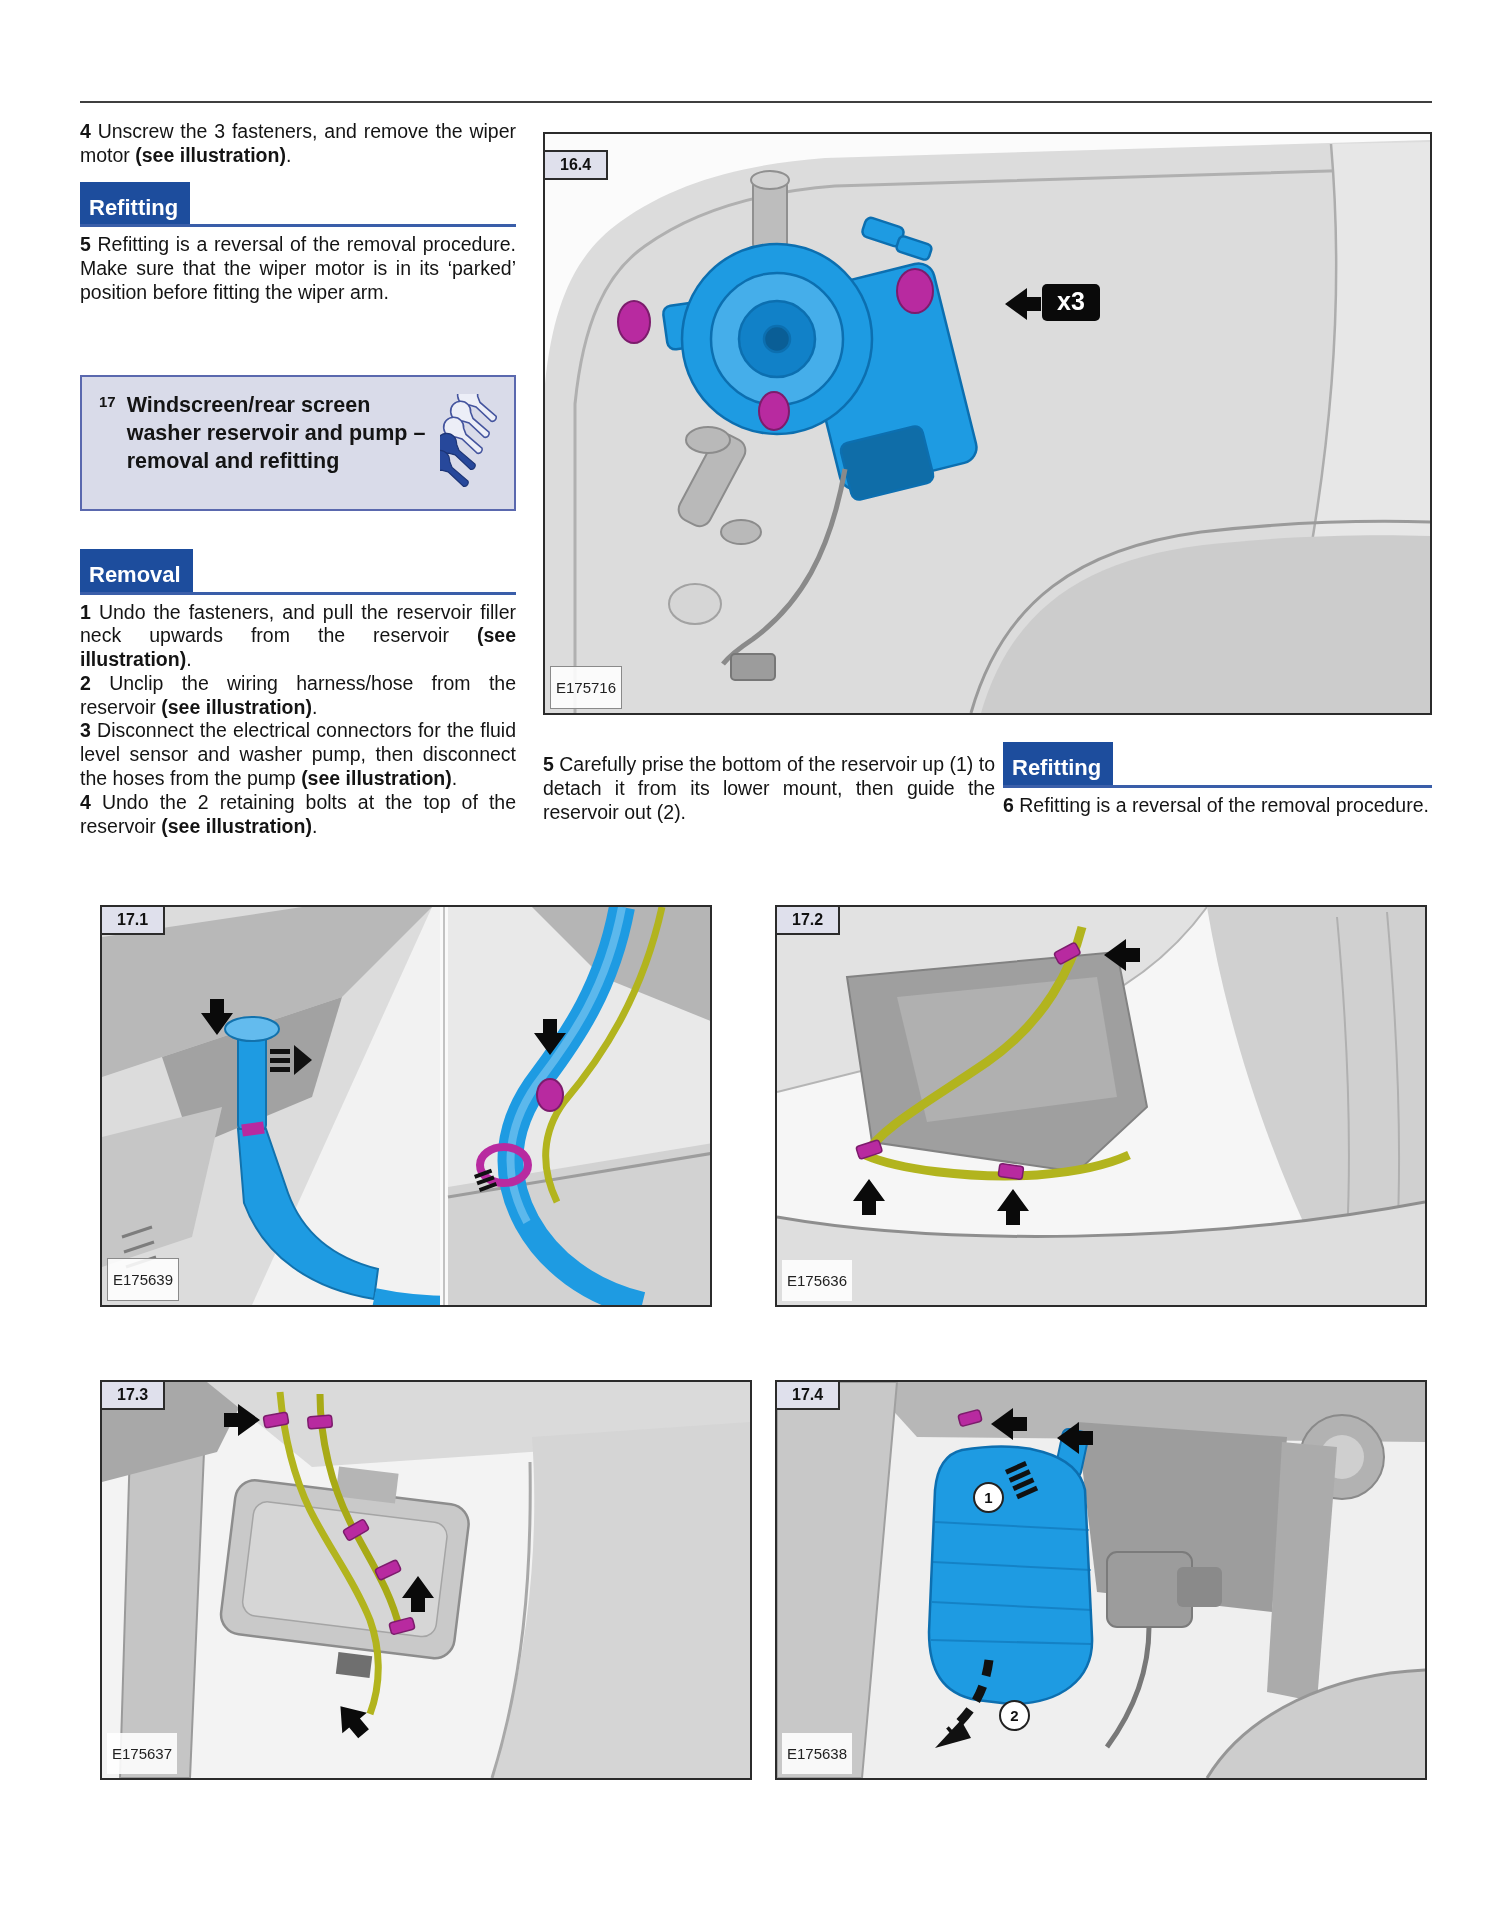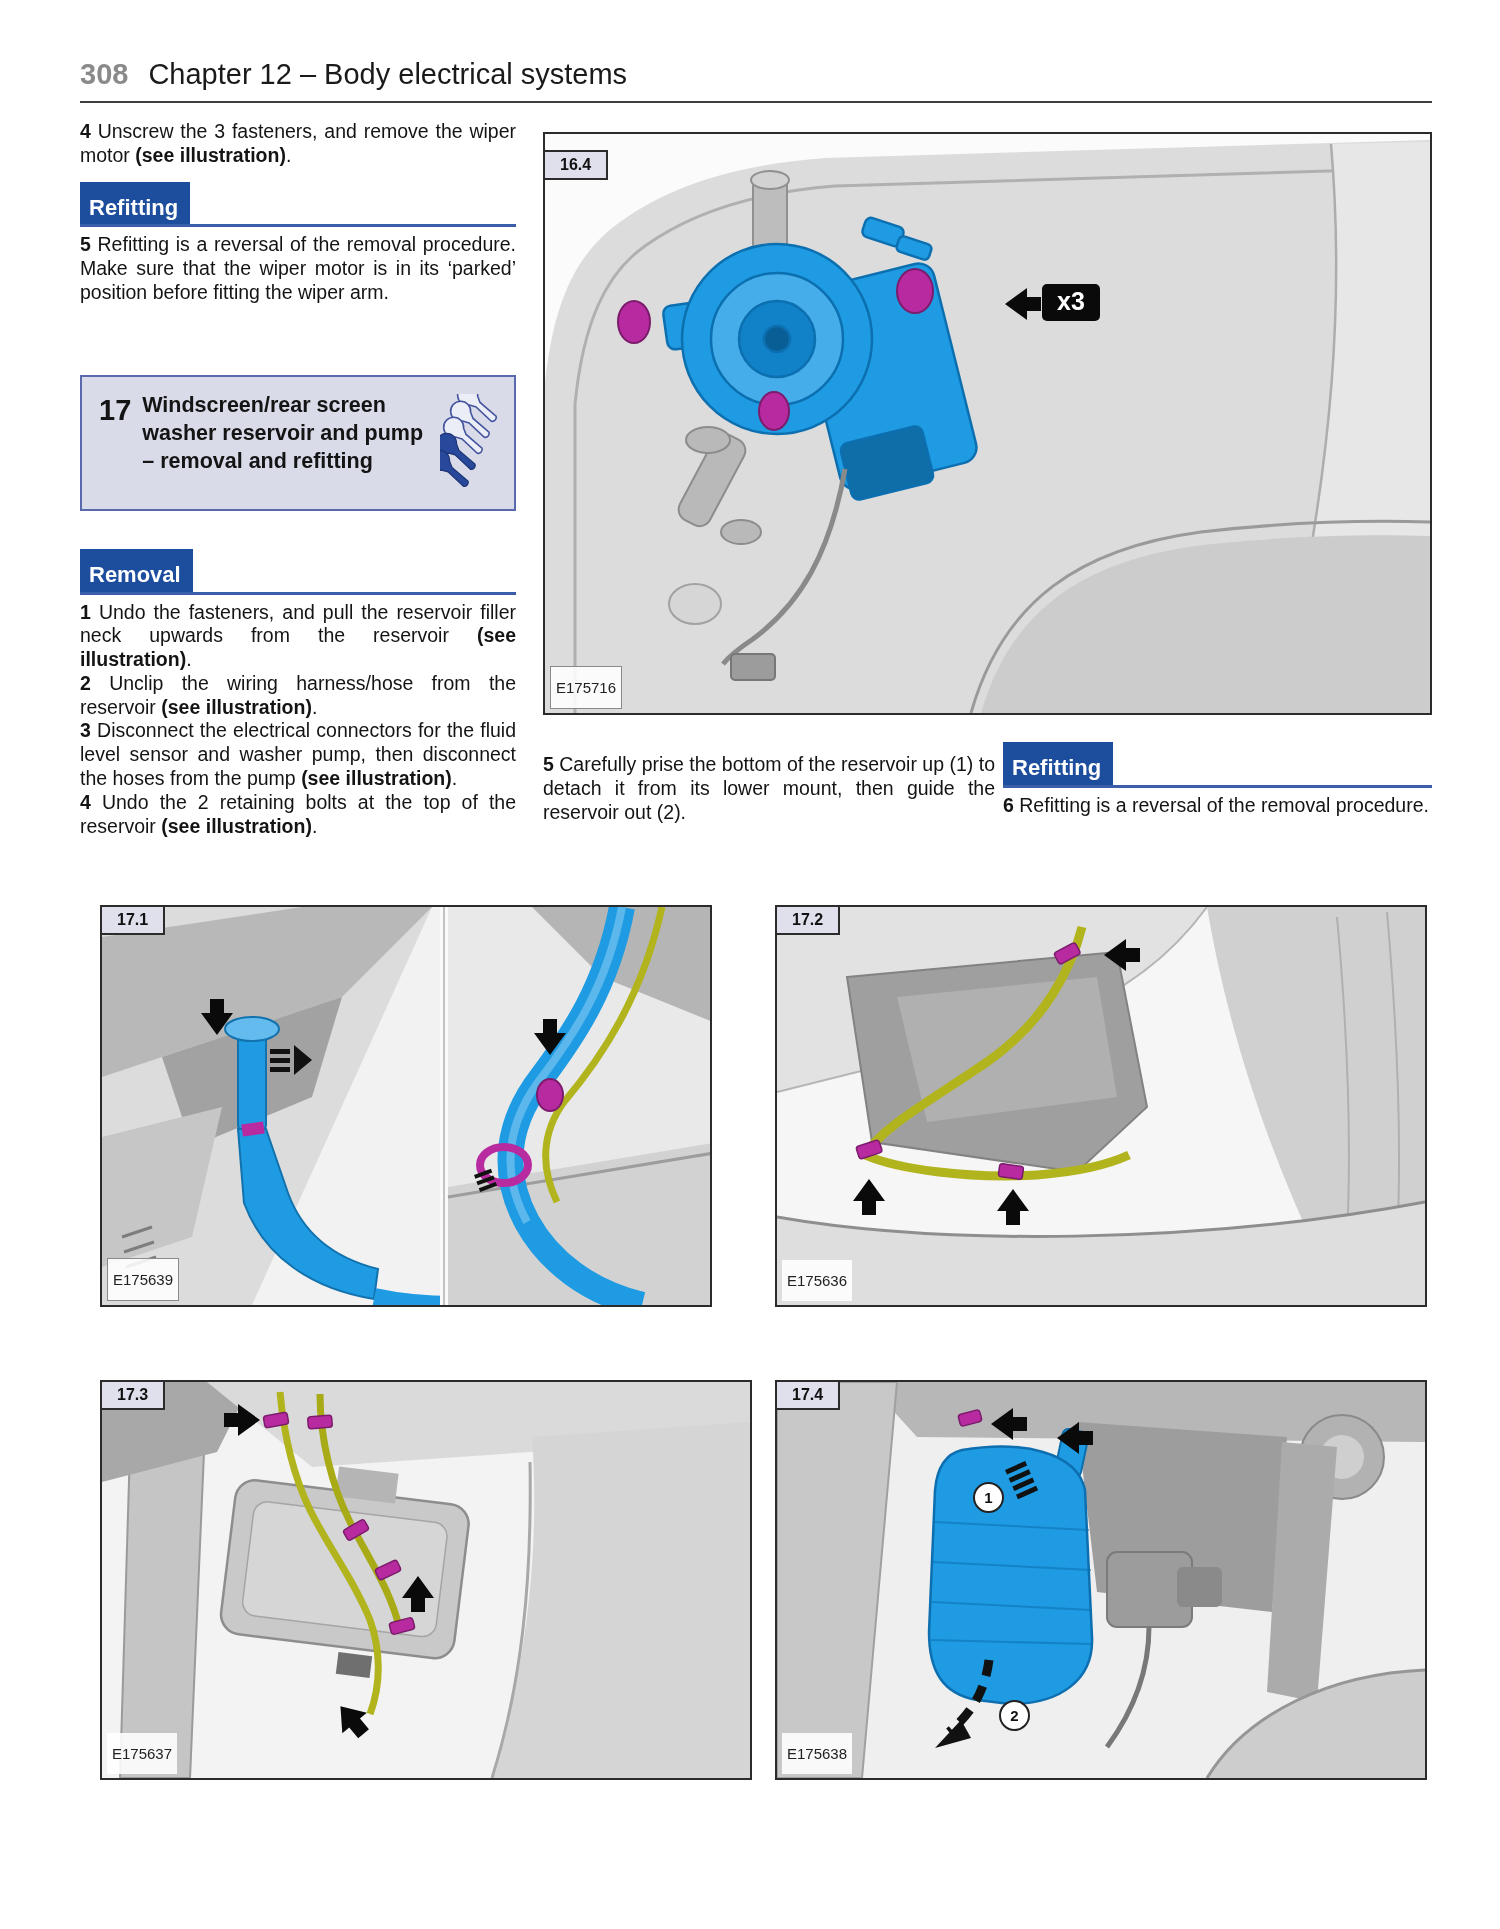--- a/index.html
+++ b/index.html
@@ -12,21 +12,21 @@
   .hdr-rule{position:absolute;left:80px;top:101px;width:1352px;height:2px;background:#3f3f3f;}
   
   .col{position:absolute;text-align:justify;font-size:19.5px;line-height:1.22;}
   .col p{margin:0;}
   .col p b{font-weight:bold;}
   .heading{display:flex;align-items:stretch;border-bottom:3px solid #3a5ea9;margin:14px 0 6px 0;}
   .heading .tag{background:#1d4d9d;color:#ffffff;font-weight:bold;font-size:22px;padding:13px 12px 3px 9px;}
   .heading .spacer{flex:1;}
   .section-box{box-sizing:border-box;background:#d9dbe9;border:2px solid #5a68ae;
                margin:70px 0 38px 0;padding:15px 10px 15px 17px;display:flex;align-items:flex-start;}
-  .section-box .num{font-weight:bold;font-size:29px;line-height:1.3;margin-right:11px;}
+  .section-box .num{font-weight:bold;font-size:15px;line-height:1.3;margin-right:11px;}
   .section-box .title{font-weight:bold;font-size:21.5px;line-height:1.3;width:302px;text-align:left;}
   .section-box .wrenches{margin-left:auto;margin-top:2px;}
   
   .figure{position:absolute;box-sizing:border-box;border:2px solid #2b2b2b;background:#ffffff;overflow:hidden;}
   .fig-label{position:absolute;background:#dfe0ec;border:2px solid #2b2b2b;font-weight:bold;
              font-size:16px;padding:4px 15px;color:#111;}
   .fig-label.tl{left:-2px;top:-2px;}
   .fig-label.inset{left:-2px;top:16px;}
   .fig-code{position:absolute;left:5px;bottom:4px;font-size:15px;color:#222;
             background:rgba(255,255,255,.88);padding:12px 5px;}
@@ -36,23 +36,20 @@
   .callout{position:absolute;width:27px;height:27px;border:2px solid #222;border-radius:50%;
            background:#fff;font-size:15px;font-weight:bold;display:flex;align-items:center;
            justify-content:center;color:#111;}
   svg{display:block;}
 </style>
 </head>
 <body>
 
 <div class="page">
 
-  <div class="hdr">
-    <span class="num">308</span><span class="ttl">Chapter 12 – Body electrical systems</span>
-  </div>
   <div class="hdr-rule"></div>
 
   <div class="col" style="left:80px;top:120px;width:436px;">
     <p class="step"><b>4</b> <span>Unscrew the 3 fasteners, and remove the wiper motor </span><b>(see illustration)</b><span>.</span></p>
 
     <div class="heading">
       <span class="tag">Refitting</span>
         <span class="spacer"></span>
     </div>
 

